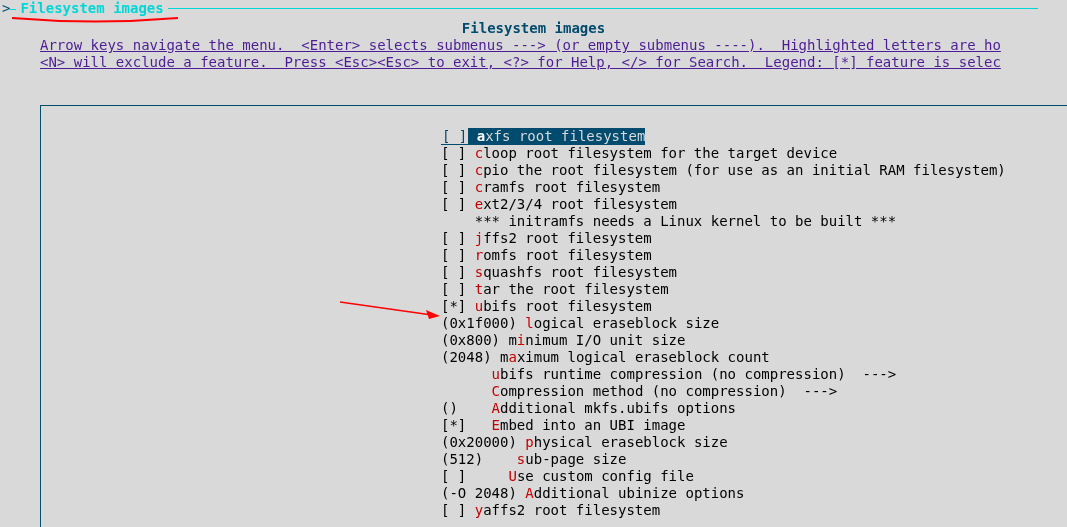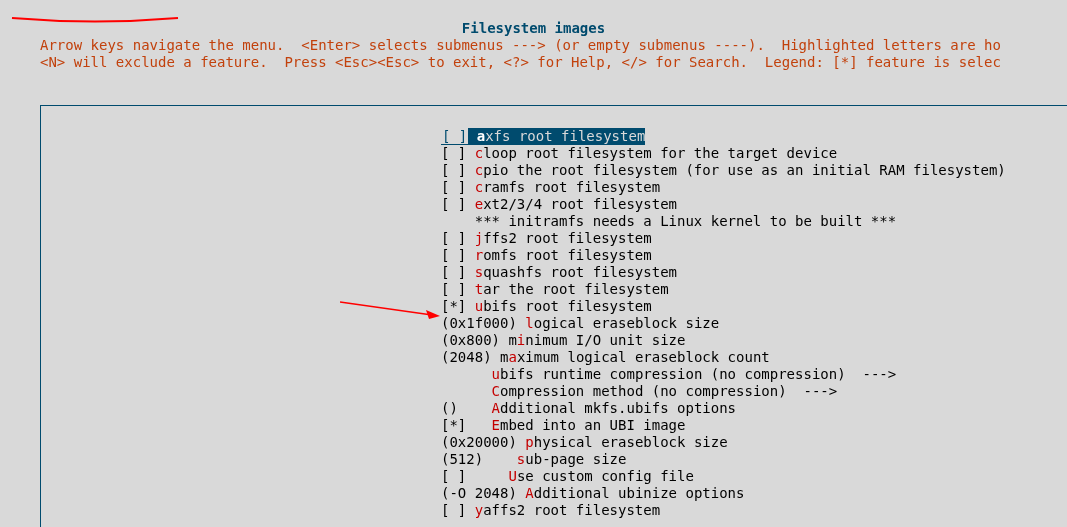--- a/index.html
+++ b/index.html
@@ -62,23 +62,24 @@
     top:20px;
     text-align:center;
     color:#004b6e;
     font-weight:bold;
   }
   .help-text{
     position:absolute;
     left:40px;
     top:37px;
     right:0;
-    color:#c2410c;
+    color:#4c1d95;
     white-space:pre;
     overflow:hidden;
+    text-decoration:underline;
   }
   
   .menu-box{
     position:absolute;
     left:40px;
     top:105px;
     right:0;
     bottom:0;
     border:1px solid #004b6e;
     border-right:none;
@@ -114,20 +115,23 @@
     width:100px;height:20px;
     pointer-events:none;
   }
   .red-arrow svg{width:100%;height:100%;display:block;}
 </style>
 </head>
 <body>
 
 <div class="screen">
 
+  <div class="outer-title-row">
+    <span class="chev">&gt;</span><span class="dash-line dash-left"></span><span class="outer-title">Filesystem images</span><span class="dash-line dash-right"></span>
+  </div>
   <div class="underline-red">
     <svg viewBox="0 0 170 10">
         <path d="M2 3 Q85 10 168 3" stroke="#ff0000" stroke-width="2" fill="none"></path>
       </svg>
   </div>
 
   <div class="inner-title">Filesystem images</div>
 
   <div class="help-text"><span>Arrow keys navigate the menu.  &lt;Enter&gt; selects submenus ---&gt; (or empty submenus ----).  Highlighted letters are ho</span>
 <span>&lt;N&gt; will exclude a feature.  Press &lt;Esc&gt;&lt;Esc&gt; to exit, &lt;?&gt; for Help, &lt;/&gt; for Search.  Legend: [*] feature is selec</span></div>

